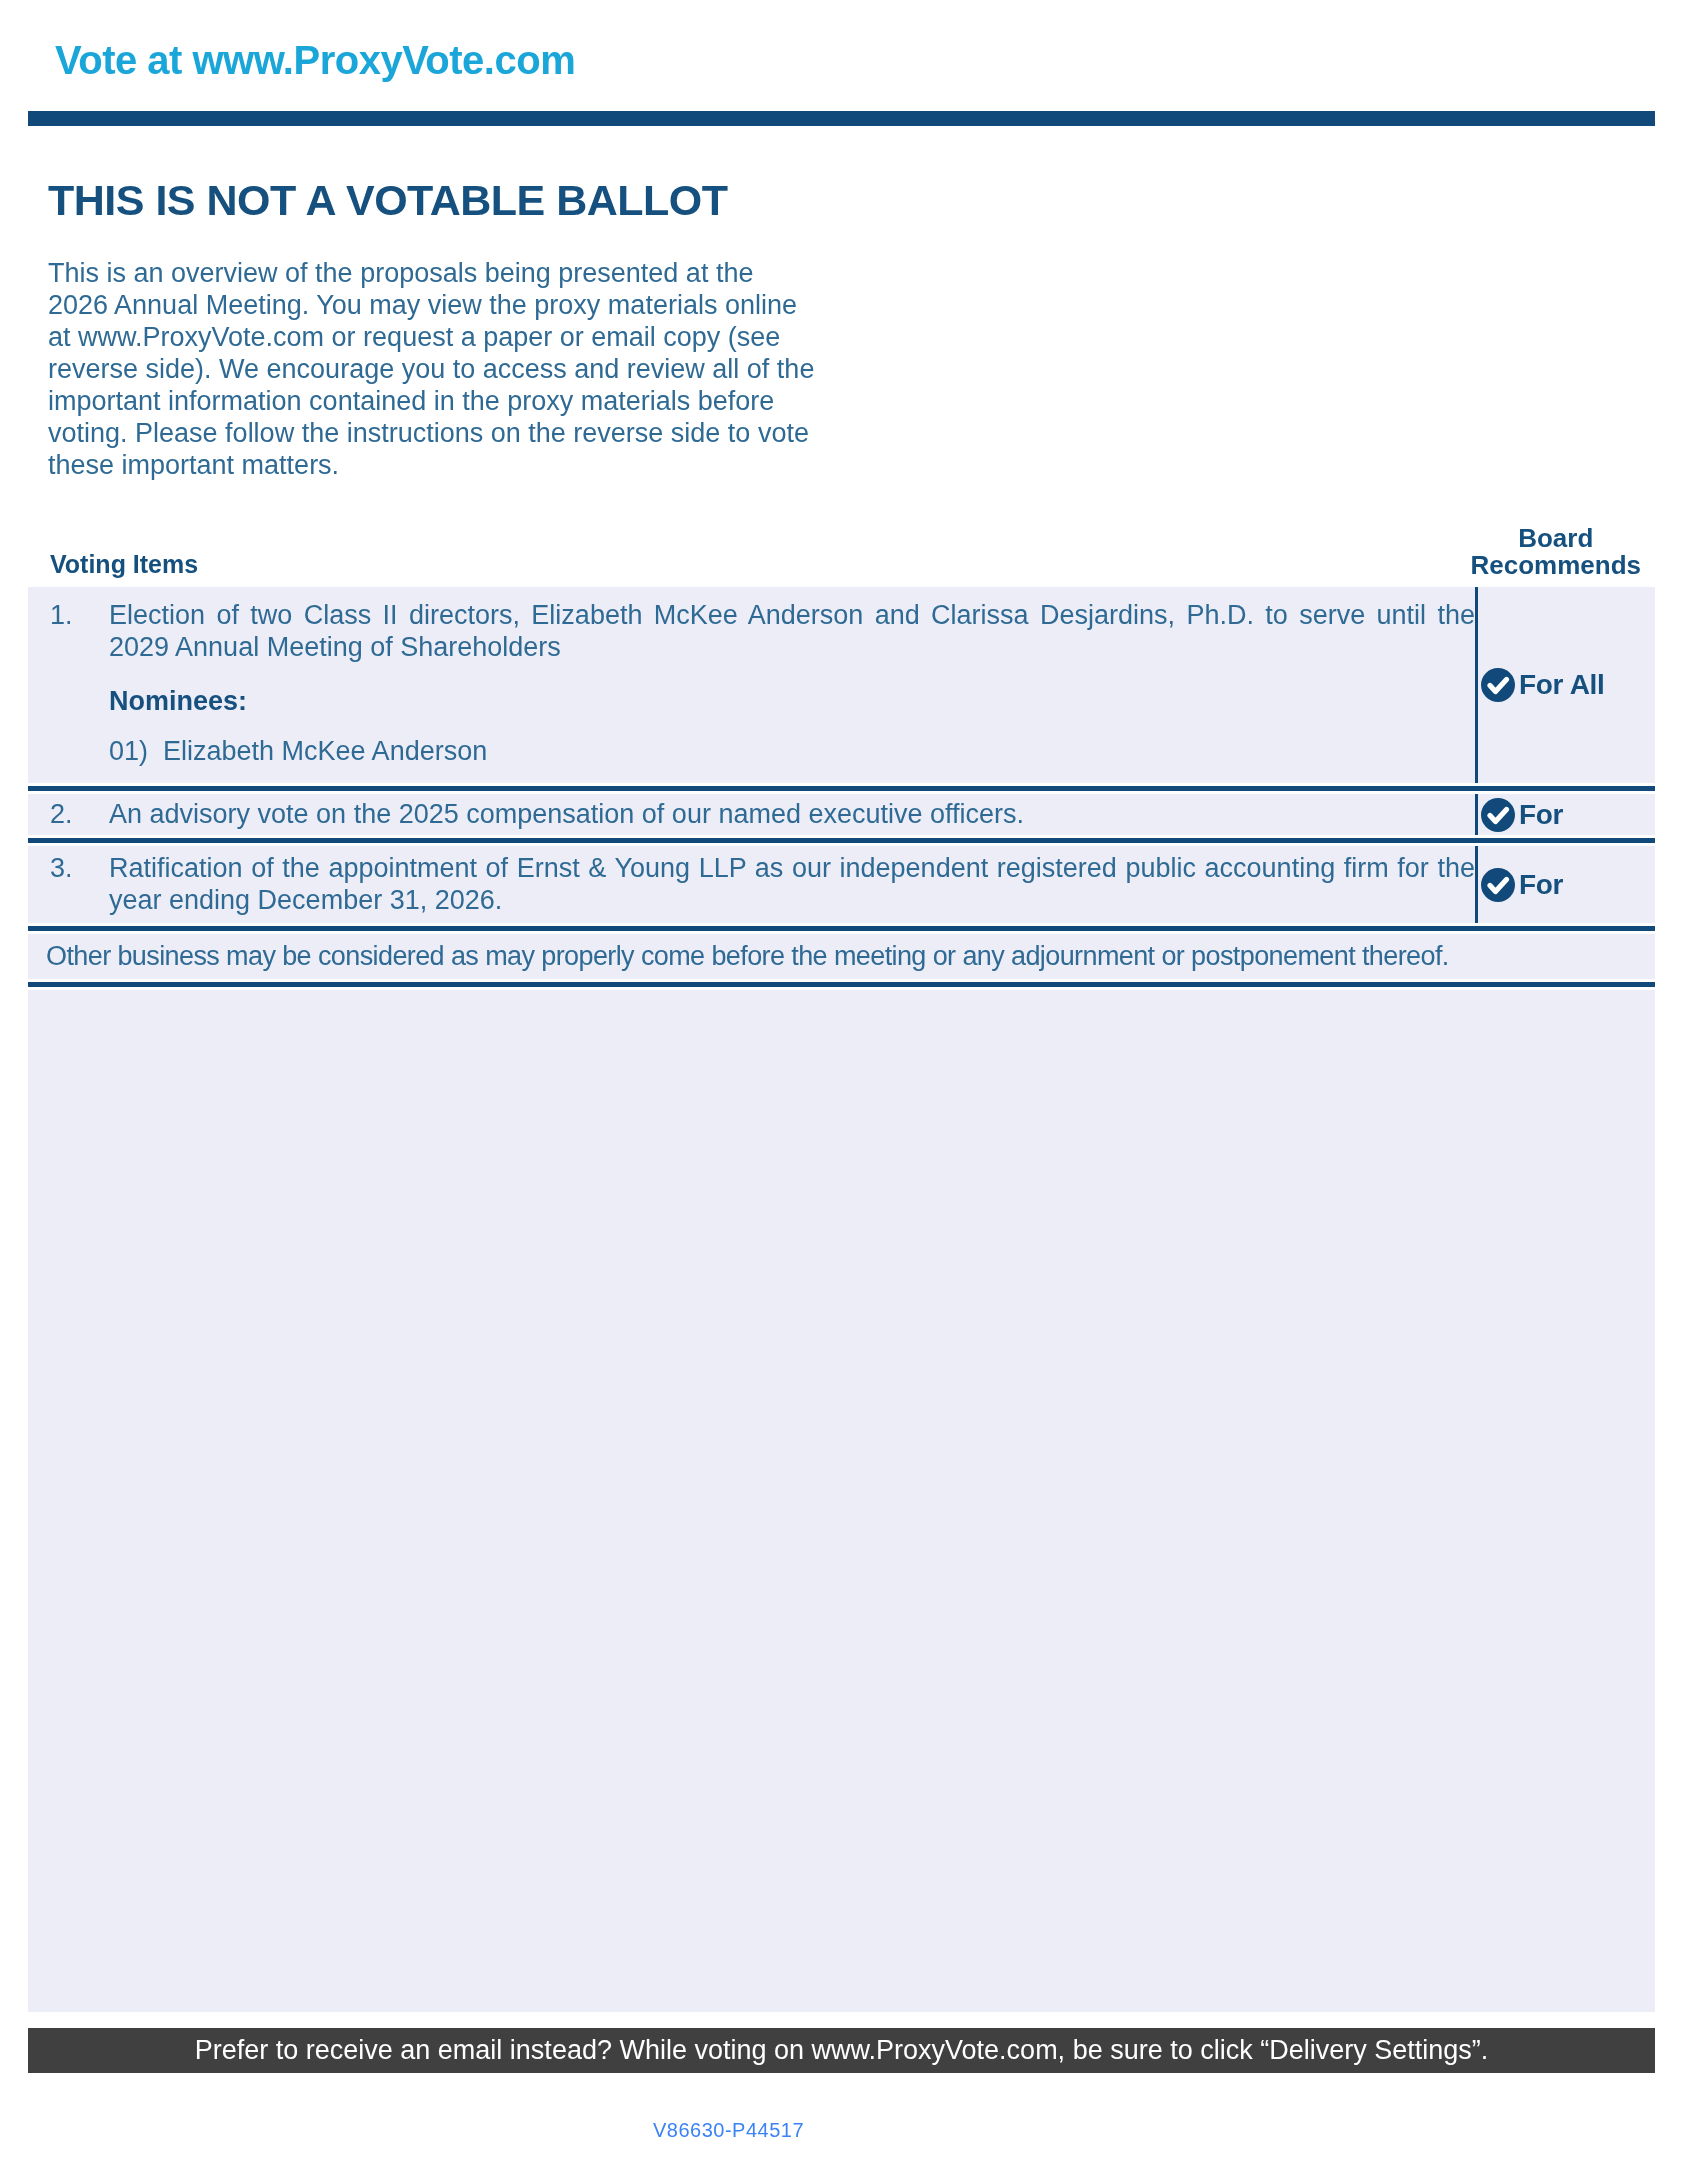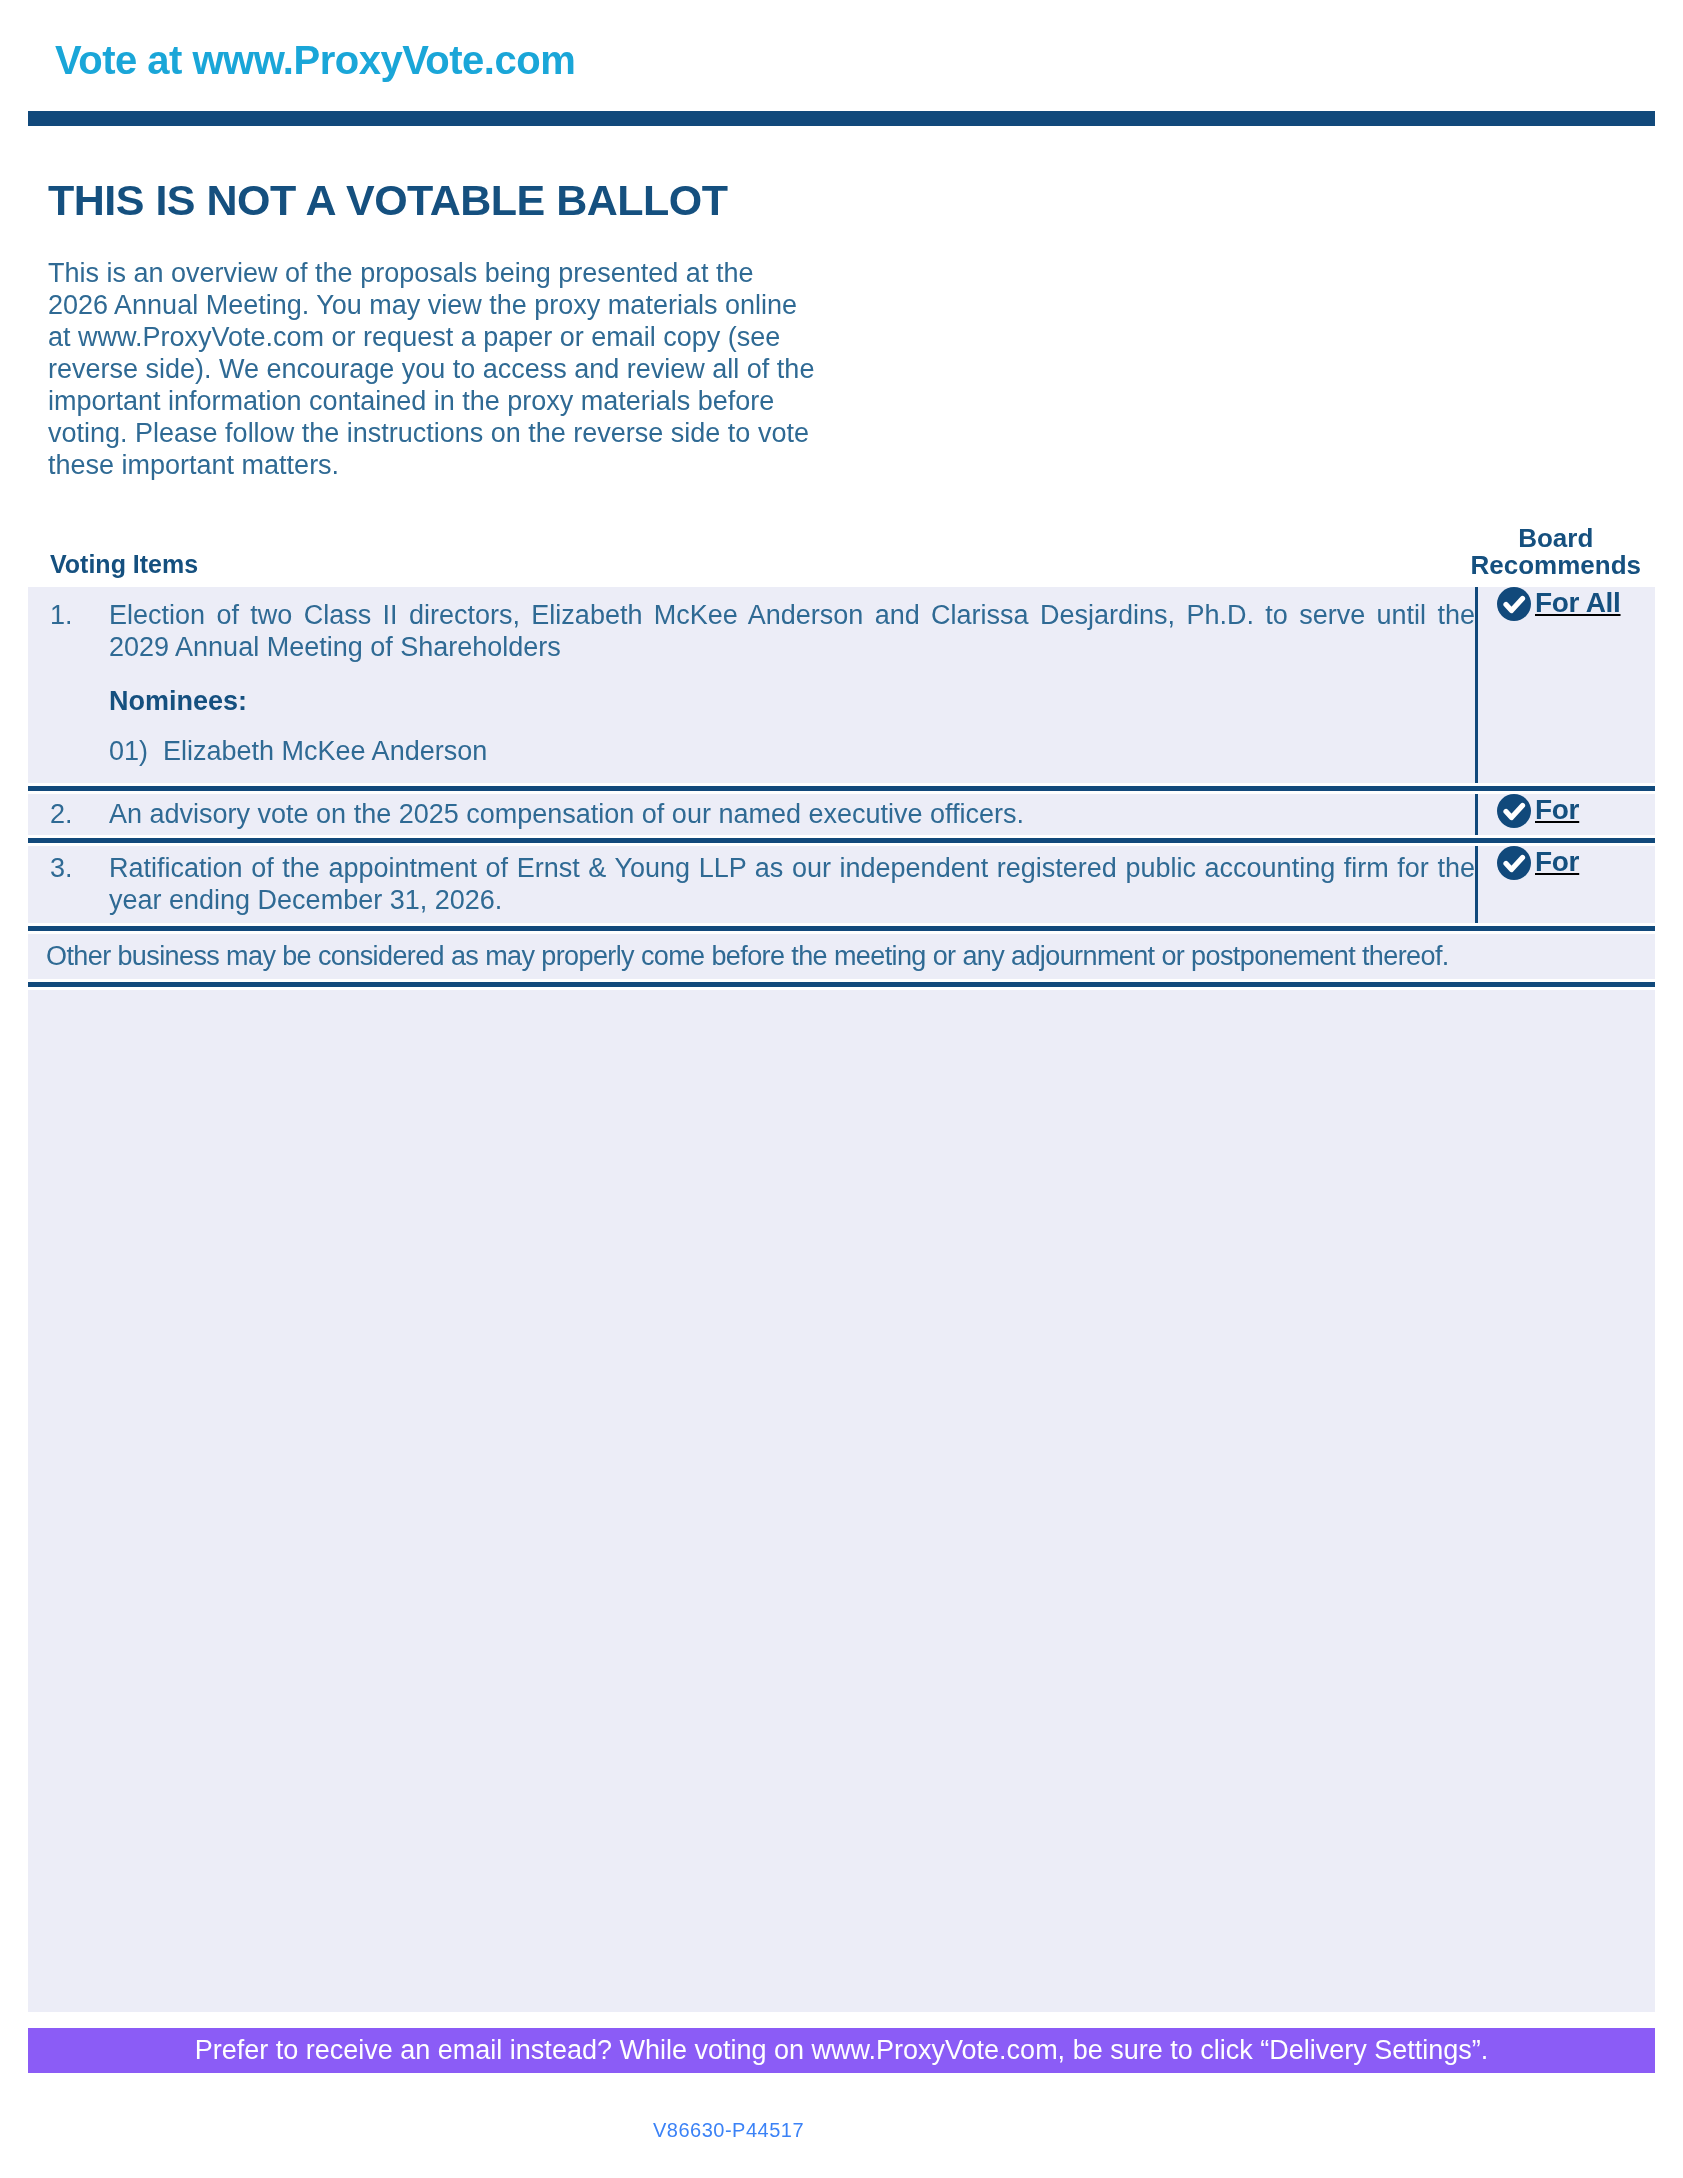--- a/index.html
+++ b/index.html
@@ -74,24 +74,23 @@
     flex: 1 1 auto;
     border-right: 3px solid #11497B;
     color: #2F6A94;
     font-size: 27px;
     line-height: 32px;
   }
   .cell-rec {
     width: 177px;
     flex: 0 0 177px;
     display: flex;
-    align-items: flex-start;
-    padding-left: 19px;
+    align-items: center;
+    padding-left: 3px;
     box-sizing: border-box;
-    text-decoration: underline;
   }
   .rec-label {
     font-size: 28px;
     font-weight: bold;
     color: #15507F;
     margin-left: 4px;
     letter-spacing: -0.3px;
   }
   .check-icon { width: 34px; height: 34px; flex: 0 0 34px; }
 
@@ -133,21 +132,21 @@
   }
   .filler {
     background: #ECEDF7;
     height: 1022px;
   }
 
   
   .footer-banner {
     margin: 16px 28px 0 28px;
     height: 45px;
-    background: #8b5cf6;
+    background: #404040;
     display: flex;
     align-items: center;
     justify-content: center;
     color: #ffffff;
     font-size: 27px;
   }
   .doc-code {
     position: absolute;
     left: 653px;
     top: 2119px;

